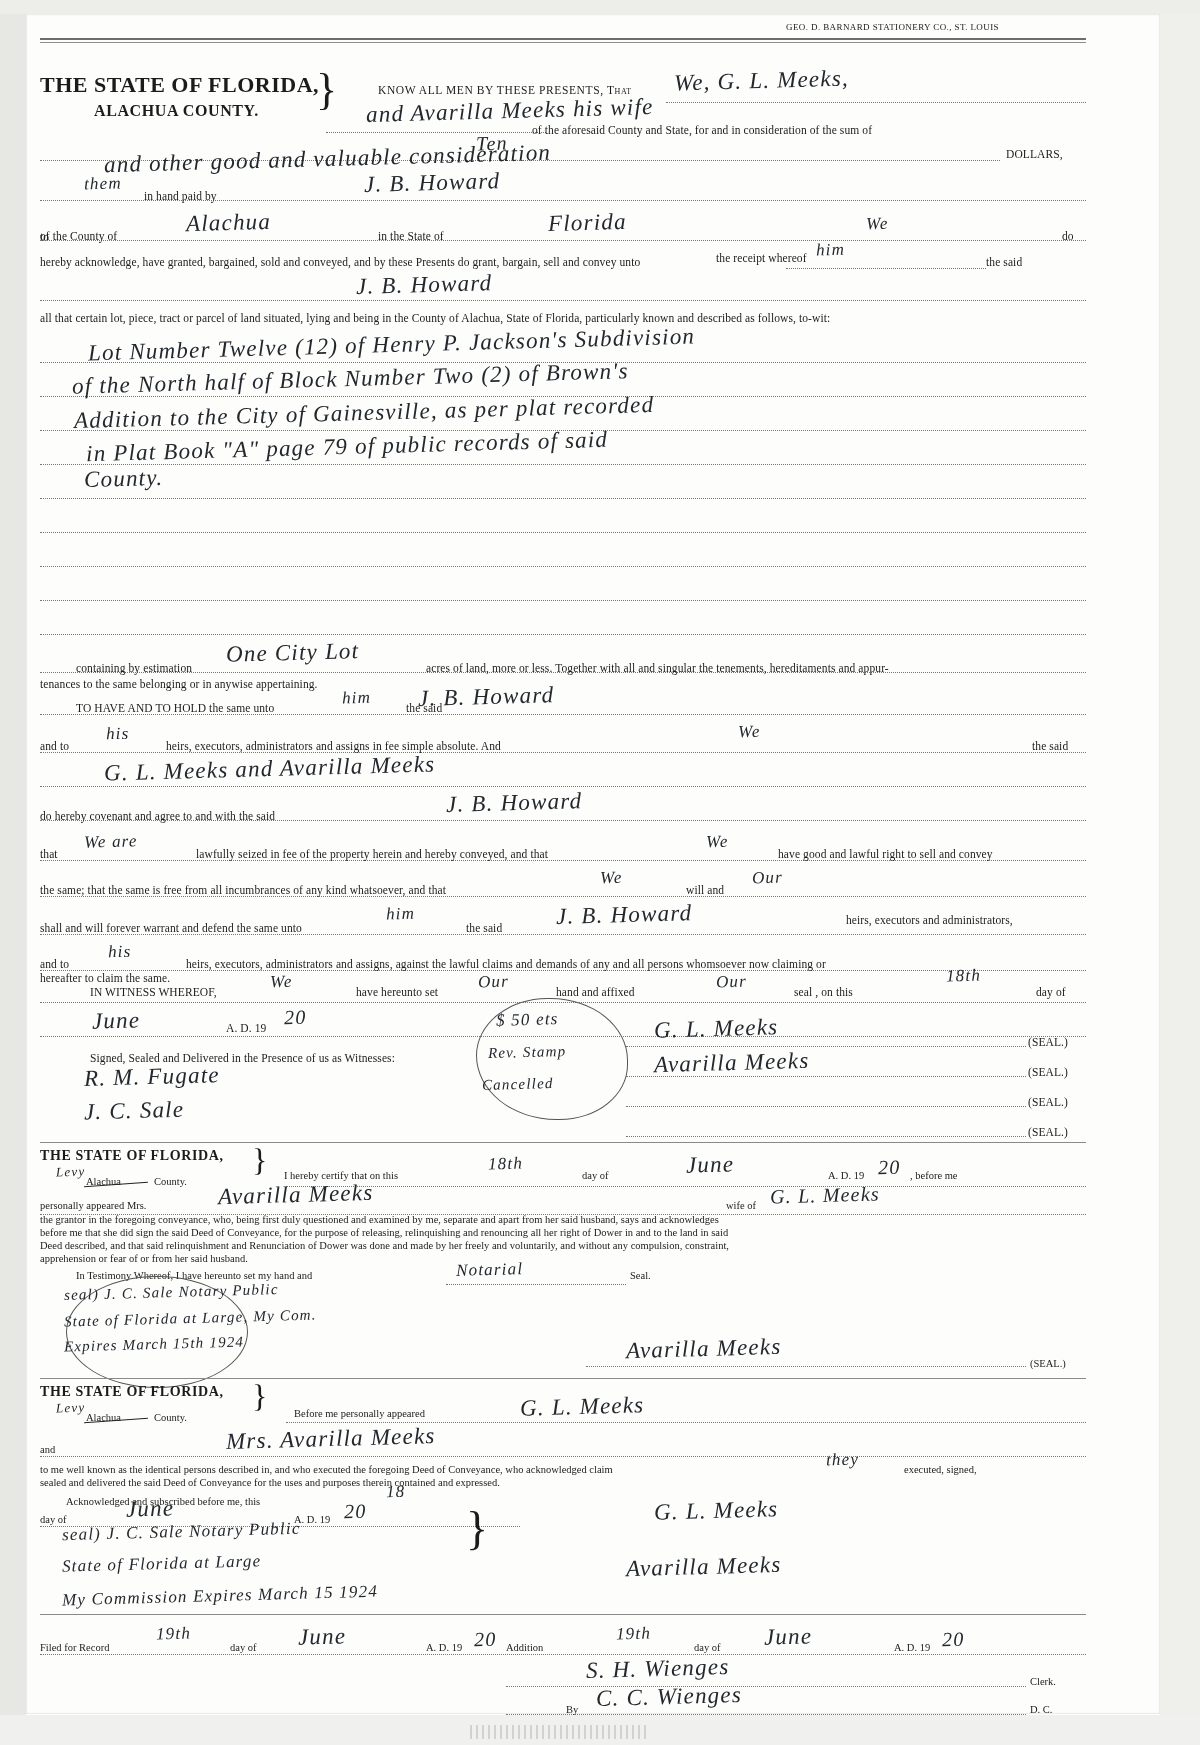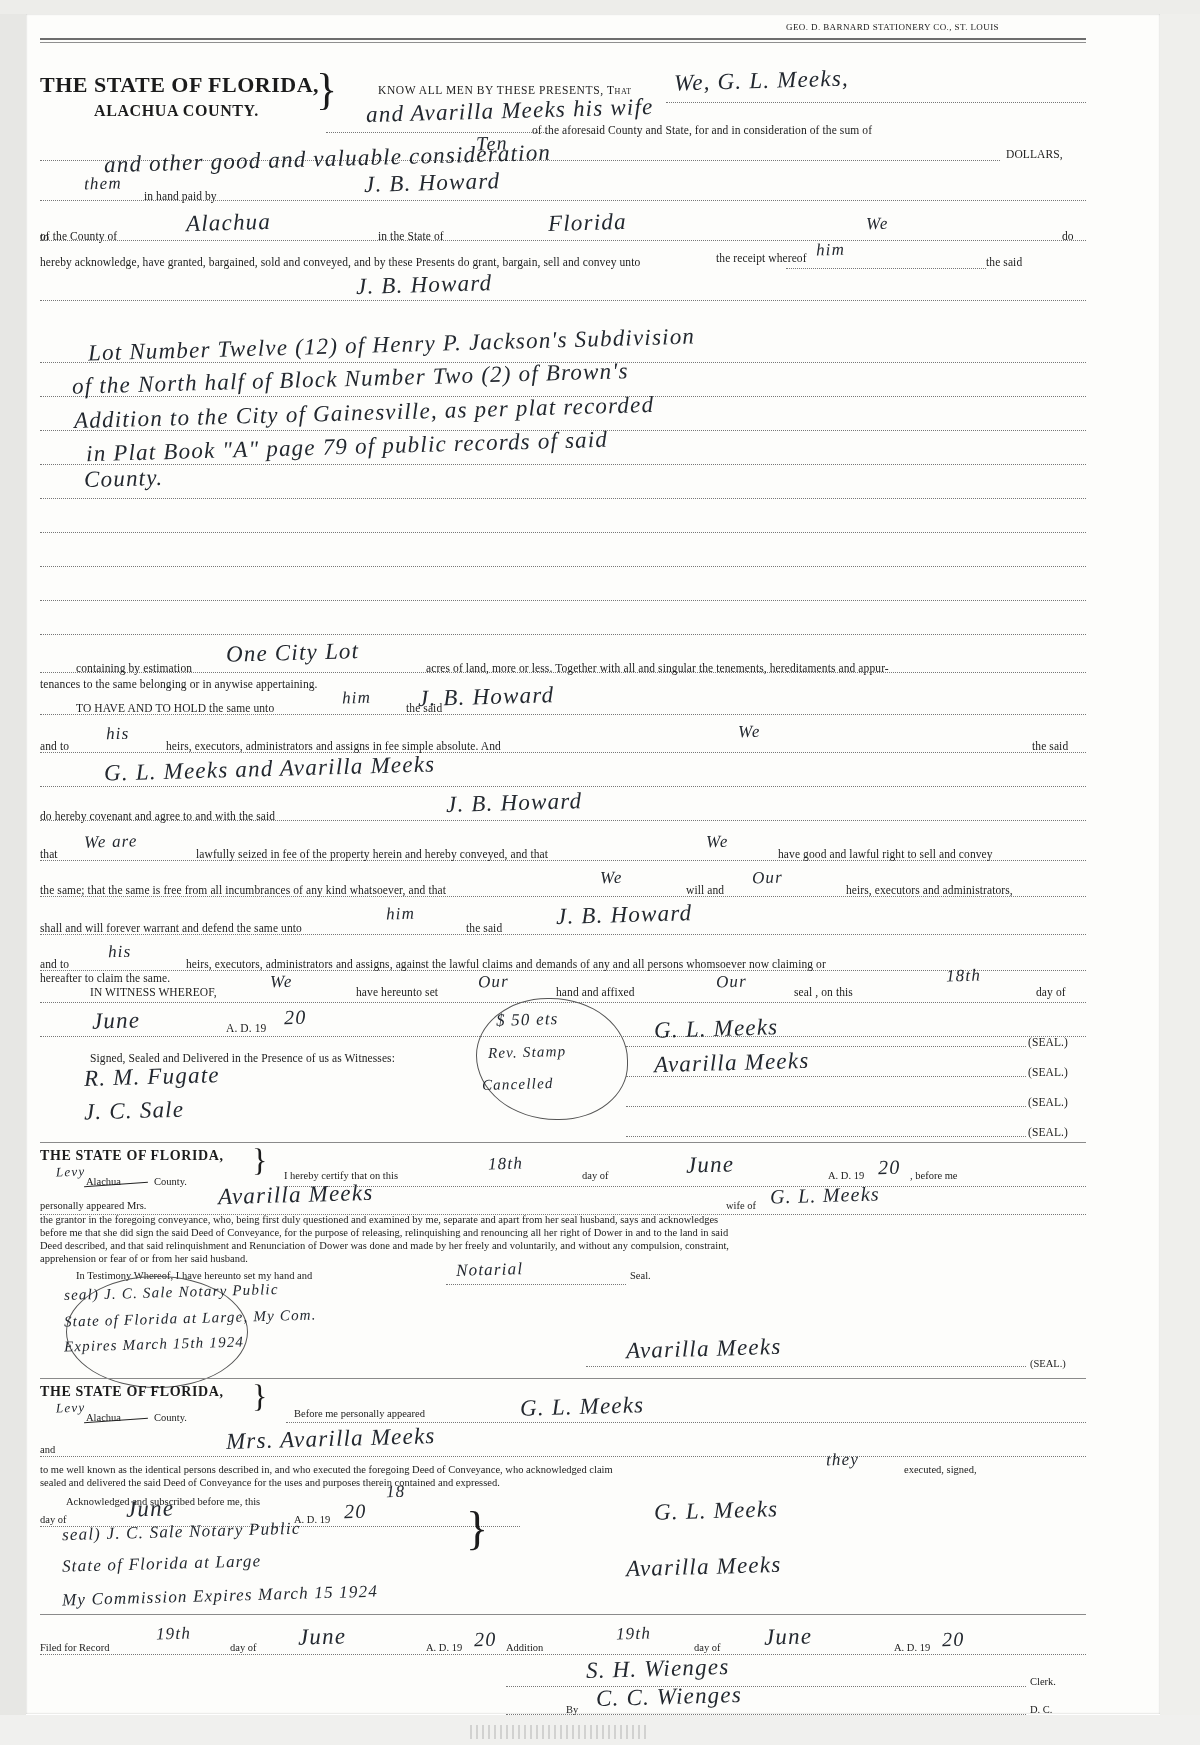--- a/index.html
+++ b/index.html
@@ -106,20 +106,21 @@
     <div class="txt p" style="left:1036px;top:216px;">do</div>
 
     <div class="txt p" style="left:14px;top:242px;">hereby acknowledge, have granted, bargained, sold and conveyed, and by these Presents do grant, bargain, sell and convey unto</div>
     <div class="hw sm" style="left:790px;top:226px;">him</div>
     <div class="rule" style="left:760px;top:254px;width:200px;"></div>
     <div class="txt p" style="left:960px;top:242px;">the said</div>
 
     <div class="rule" style="left:14px;top:286px;width:1046px;"></div>
     <div class="hw big" style="left:330px;top:258px;">J. B. Howard</div>
 
+    <div class="txt p" style="left:14px;top:298px;">all that certain lot, piece, tract or parcel of land situated, lying and being in the County of Alachua, State of Florida, particularly known and described as follows, to-wit:</div>
 
     <div class="rule" style="left:14px;top:348px;width:1046px;"></div>
     <div class="rule" style="left:14px;top:382px;width:1046px;"></div>
     <div class="rule" style="left:14px;top:416px;width:1046px;"></div>
     <div class="rule" style="left:14px;top:450px;width:1046px;"></div>
     <div class="rule" style="left:14px;top:484px;width:1046px;"></div>
     <div class="rule" style="left:14px;top:518px;width:1046px;"></div>
     <div class="rule" style="left:14px;top:552px;width:1046px;"></div>
     <div class="rule" style="left:14px;top:586px;width:1046px;"></div>
     <div class="rule" style="left:14px;top:620px;width:1046px;"></div>
@@ -161,21 +162,21 @@
     <div class="hw sm" style="left:58px;top:818px;">We are</div>
     <div class="txt p" style="left:170px;top:834px;">lawfully seized in fee of the property herein and hereby conveyed, and that</div>
     <div class="hw sm" style="left:680px;top:818px;">We</div>
     <div class="txt p" style="left:752px;top:834px;">have good and lawful right to sell and convey</div>
 
     <div class="rule" style="left:14px;top:882px;width:1046px;"></div>
     <div class="txt p" style="left:14px;top:870px;">the same; that the same is free from all incumbrances of any kind whatsoever, and that</div>
     <div class="hw sm" style="left:574px;top:854px;">We</div>
     <div class="txt p" style="left:660px;top:870px;">will and</div>
     <div class="hw sm" style="left:726px;top:854px;">Our</div>
-    <div class="txt p" style="left:820px;top:870px;">heirs, executors and administrators,</div>
+    <div class="txt p" style="left:820px;top:900px;">heirs, executors and administrators,</div>
 
     <div class="rule" style="left:14px;top:920px;width:1046px;"></div>
     <div class="txt p" style="left:14px;top:908px;">shall and will forever warrant and defend the same unto</div>
     <div class="hw sm" style="left:360px;top:890px;">him</div>
     <div class="txt p" style="left:440px;top:908px;">the said</div>
     <div class="hw big" style="left:530px;top:888px;">J. B. Howard</div>
 
     <div class="rule" style="left:14px;top:956px;width:1046px;"></div>
     <div class="txt p" style="left:14px;top:944px;">and to</div>
     <div class="hw sm" style="left:82px;top:928px;">his</div>
@@ -238,21 +239,21 @@
     <div class="txt p-sm" style="left:802px;top:1156px;">A. D. 19</div>
     <div class="hw med" style="left:852px;top:1142px;">20</div>
     <div class="txt p-sm" style="left:884px;top:1156px;">, before me</div>
 
     <div class="rule" style="left:14px;top:1200px;width:1046px;"></div>
     <div class="txt p-sm" style="left:14px;top:1186px;">personally appeared Mrs.</div>
     <div class="hw big" style="left:192px;top:1168px;">Avarilla Meeks</div>
     <div class="txt p-sm" style="left:700px;top:1186px;">wife of</div>
     <div class="hw med" style="left:744px;top:1170px;">G. L. Meeks</div>
 
-    <div class="txt p-sm" style="left:14px;top:1200px;">the grantor in the foregoing conveyance, who, being first duly questioned and examined by me, separate and apart from her seal husband, says and acknowledges</div>
+    <div class="txt p-sm" style="left:14px;top:1200px;">the grantor in the foregoing conveyance, who, being first duly questioned and examined by me, separate and apart from her said husband, says and acknowledges</div>
     <div class="txt p-sm" style="left:14px;top:1213px;">before me that she did sign the said Deed of Conveyance, for the purpose of releasing, relinquishing and renouncing all her right of Dower in and to the land in said</div>
     <div class="txt p-sm" style="left:14px;top:1226px;">Deed described, and that said relinquishment and Renunciation of Dower was done and made by her freely and voluntarily, and without any compulsion, constraint,</div>
     <div class="txt p-sm" style="left:14px;top:1239px;">apprehension or fear of or from her said husband.</div>
 
     <div class="txt p-sm" style="left:50px;top:1256px;">In Testimony Whereof, I have hereunto set my hand and</div>
     <div class="hw sm" style="left:430px;top:1246px;">Notarial</div>
     <div class="rule" style="left:420px;top:1270px;width:180px;"></div>
     <div class="txt p-sm" style="left:604px;top:1256px;">Seal.</div>
 
     <div class="seal-blob" style="left:40px;top:1262px;width:180px;height:110px;border-radius:50%;"></div>

